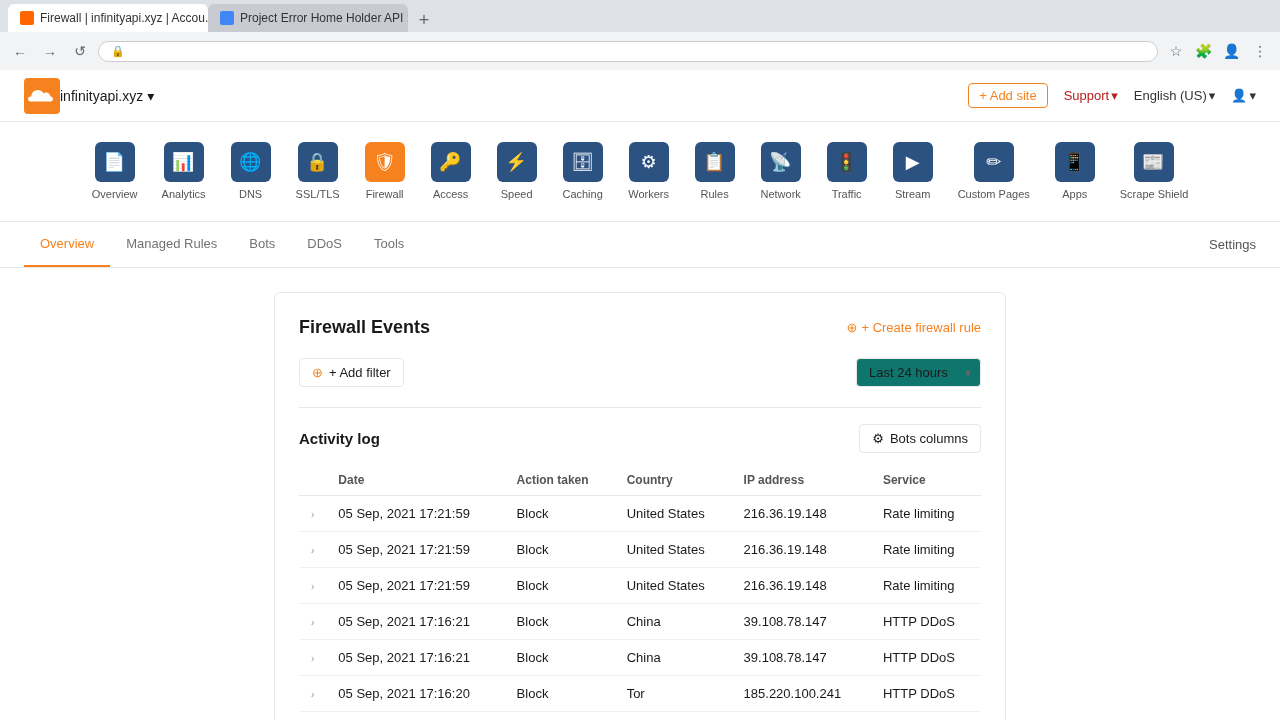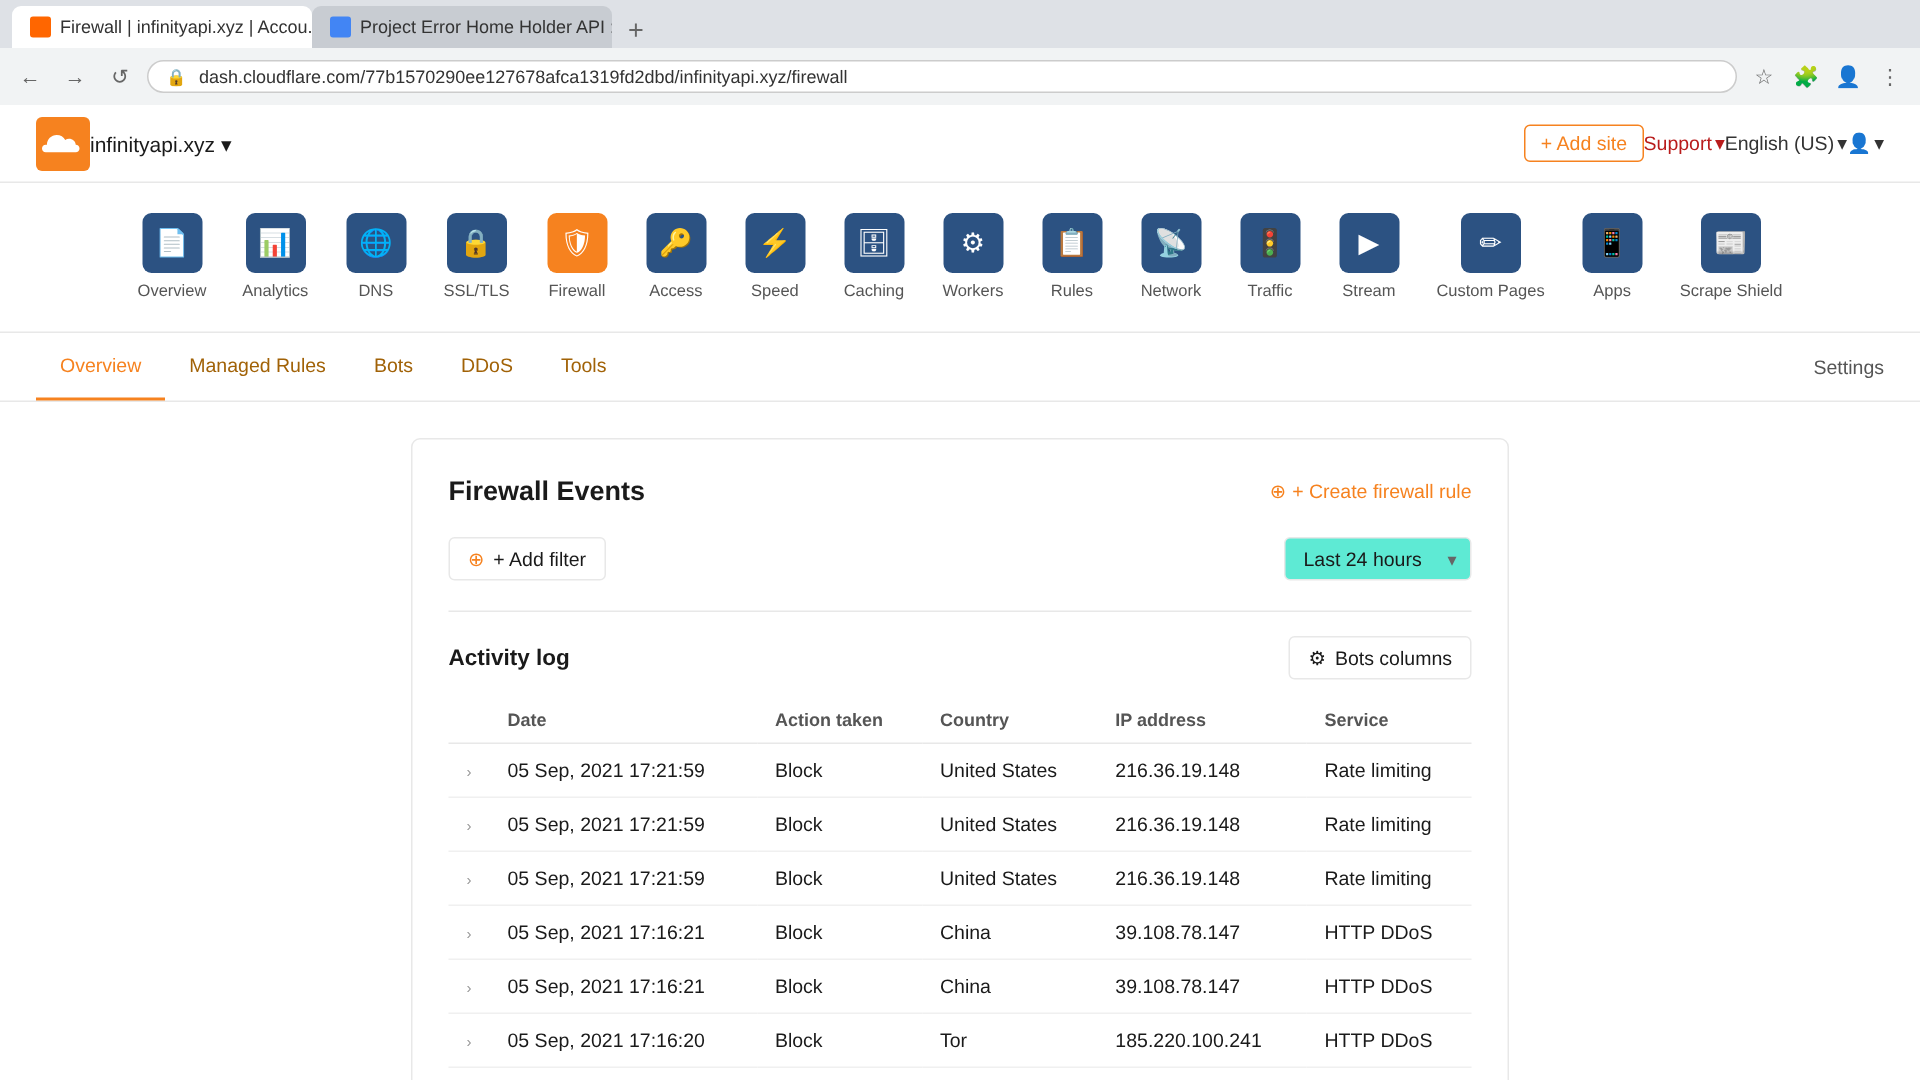--- a/index.html
+++ b/index.html
@@ -22,51 +22,51 @@
     .tab-add { width: 24px; height: 24px; display: flex; align-items: center; justify-content: center; font-size: 18px; color: #666; cursor: pointer; margin-left: 4px; }
 
     
     .cf-app { background: #fff; min-height: calc(100vh - 70px); }
 
     
     .cf-topnav { background: #fff; border-bottom: 1px solid #e8e8e8; padding: 0 24px; height: 52px; display: flex; align-items: center; justify-content: space-between; }
     .cf-logo { display: flex; align-items: center; cursor: pointer; }
     .cf-logo-icon { width: 36px; height: 36px; background: #f6821f; border-radius: 4px; display: flex; align-items: center; justify-content: center; color: white; font-size: 18px; font-weight: bold; }
     .cf-domain { font-size: 14px; font-weight: 500; color: #1a1a1a; display: flex; align-items: center; gap: 4px; }
-    .cf-topnav-right { display: flex; align-items: center; }
+    .cf-topnav-right { display: flex; align-items: center; gap: 16px; }
     .cf-add-site { display: flex; align-items: center; gap: 4px; color: #f6821f; font-size: 13px; cursor: pointer; border: 1px solid #f6821f; border-radius: 4px; padding: 4px 10px; }
     .cf-support { font-size: 13px; color: #b91c1c; cursor: pointer; display: flex; align-items: center; gap: 2px; }
     .cf-lang { font-size: 13px; color: #333; cursor: pointer; display: flex; gap: 2px; }
     .cf-user { font-size: 13px; color: #333; cursor: pointer; display: flex; align-items: center; gap: 2px; }
 
     
     .icon-nav { background: #fff; border-bottom: 1px solid #e8e8e8; padding: 12px 16px; display: flex; gap: 4px; justify-content: center; }
     .icon-nav-item { display: flex; flex-direction: column; align-items: center; gap: 6px; padding: 8px 10px; border-radius: 6px; cursor: pointer; min-width: 62px; }
     .icon-nav-item.active .icon-box { background: #f6821f; }
     .icon-box { width: 40px; height: 40px; background: #2c5282; border-radius: 6px; display: flex; align-items: center; justify-content: center; color: white; font-size: 18px; }
     .icon-label { font-size: 11px; color: #555; text-align: center; line-height: 1.2; }
 
     
     .sub-nav { background: #fff; border-bottom: 1px solid #e8e8e8; padding: 0 24px; display: flex; align-items: center; justify-content: space-between; }
     .sub-nav-tabs { display: flex; }
-    .sub-nav-tab { padding: 14px 16px; font-size: 13px; color: #a16207; cursor: pointer; border-bottom: 2px solid transparent; }
+    .sub-nav-tab { padding: 14px 16px; font-size: 13px; color: #737373; cursor: pointer; border-bottom: 2px solid transparent; }
     .sub-nav-tab.active { color: #f6821f; border-bottom-color: #f6821f; font-weight: 500; }
     .sub-nav-settings { padding: 14px 0; font-size: 13px; color: #555; cursor: pointer; }
 
     
     .main-content { padding: 24px; max-width: 780px; margin: 0 auto; }
     .card { background: #fff; border: 1px solid #e8e8e8; border-radius: 6px; padding: 24px; }
 
     .card-header { display: flex; justify-content: space-between; align-items: center; margin-bottom: 20px; gap: 28px; }
     .card-title { font-size: 18px; font-weight: 600; color: #1a1a1a; }
     .create-rule-btn { color: #f6821f; font-size: 13px; cursor: pointer; display: flex; align-items: center; gap: 4px; text-decoration: none; }
 
     .filter-row { display: flex; justify-content: space-between; align-items: center; margin-bottom: 20px; }
     .add-filter-btn { display: flex; align-items: center; gap: 6px; border: 1px solid #e8e8e8; border-radius: 4px; padding: 6px 12px; font-size: 13px; color: #1a1a1a; cursor: pointer; background: #fff; }
-    .time-select { border: 1px solid #e8e8e8; border-radius: 4px; padding: 6px 32px 6px 12px; font-size: 13px; color: #1a1a1a; appearance: none; background: #5eead4; cursor: pointer; }
+    .time-select { border: 1px solid #e8e8e8; border-radius: 4px; padding: 6px 32px 6px 12px; font-size: 13px; color: #1a1a1a; appearance: none; background: #0f766e; cursor: pointer; }
     .time-select-wrap { position: relative; }
     .time-select-wrap::after { content: '▾'; position: absolute; right: 10px; top: 50%; transform: translateY(-50%); pointer-events: none; color: #666; font-size: 12px; }
 
     .section-header { display: flex; justify-content: space-between; align-items: center; margin-bottom: 12px; }
     .section-title { font-size: 15px; font-weight: 600; color: #1a1a1a; }
     .edit-columns-btn { display: flex; align-items: center; gap: 6px; border: 1px solid #e8e8e8; border-radius: 4px; padding: 6px 12px; font-size: 13px; color: #1a1a1a; cursor: pointer; background: #fff; }
 
     .activity-table { width: 100%; border-collapse: collapse; }
     .activity-table th { text-align: left; padding: 8px 12px; font-size: 12px; font-weight: 700; color: #555; border-bottom: 1px solid #e8e8e8; }
     .activity-table td { padding: 10px 12px; font-size: 13px; color: #1a1a1a; border-bottom: 1px solid #f0f0f0; }
@@ -91,21 +91,20 @@
 
     </div>
     <div class="tab-add">+</div>
   </div>
   <div class="browser-controls">
     <button class="nav-btn">←</button>
     <button class="nav-btn">→</button>
     <button class="nav-btn">↺</button>
     <div class="address-bar">
       <span class="lock-icon">🔒</span>
-      <span class="address-text">dash.cloudflare.com/77b1570290ee127678afca1319fd2dbd/infinityapi.xyz/firewall</span>
     </div>
     <div class="browser-actions">
       <div class="browser-action-btn">☆</div>
       <div class="browser-action-btn">🧩</div>
       <div class="browser-action-btn">👤</div>
       <div class="browser-action-btn">⋮</div>
     </div>
   </div>
 </div>
 

